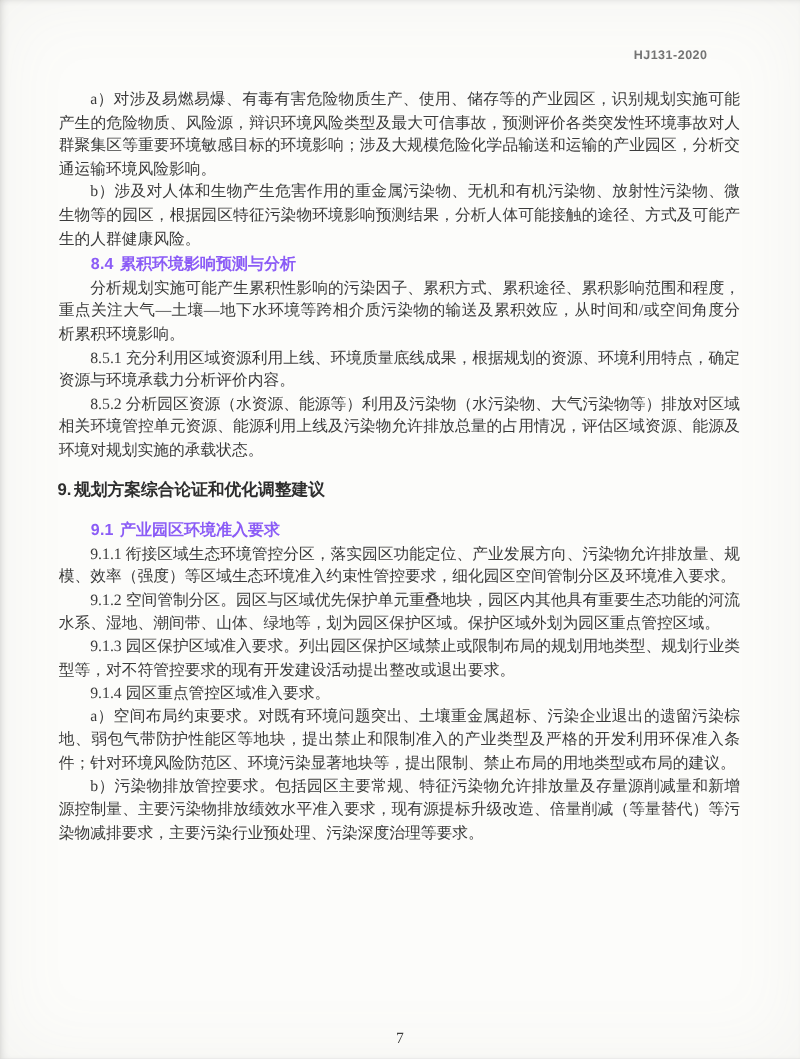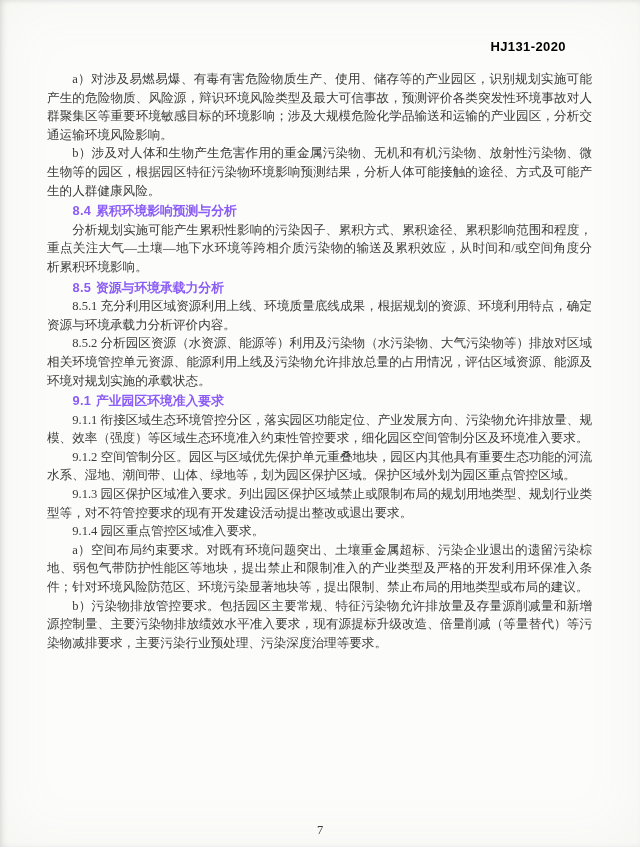--- a/index.html
+++ b/index.html
@@ -13,23 +13,23 @@
                 inset 0 3px 6px -3px rgba(0,0,0,0.08);
     overflow:hidden;
     color:#3b3b3b;
     font-family:"Liberation Serif","DejaVu Serif",serif;
   }
   .doc-number {
     position:absolute;
     top:39px; right:74px;
     font-family:"Liberation Sans","DejaVu Sans",sans-serif;
     font-weight:bold;
-    font-size:13px;
+    font-size:10px;
     letter-spacing:0.4px;
-    color:#000000;
+    color:#737373;
   }
   .body {
     position:absolute;
     top:70px; left:47px; right:48px;
     font-size:12.6px;
     line-height:18.6px;
     text-align:justify;
     text-justify:inter-ideograph;
   }
   .body p {
@@ -74,27 +74,27 @@
 
     <p>a）对涉及易燃易爆、有毒有害危险物质生产、使用、储存等的产业园区，识别规划实施可能产生的危险物质、风险源，辩识环境风险类型及最大可信事故，预测评价各类突发性环境事故对人群聚集区等重要环境敏感目标的环境影响；涉及大规模危险化学品输送和运输的产业园区，分析交通运输环境风险影响。</p>
     <p>b）涉及对人体和生物产生危害作用的重金属污染物、无机和有机污染物、放射性污染物、微生物等的园区，根据园区特征污染物环境影响预测结果，分析人体可能接触的途径、方式及可能产生的人群健康风险。</p>
 
     <div class="clause">
       <span class="num">8.4</span><span>累积环境影响预测与分析</span>
     </div>
 
     <p>分析规划实施可能产生累积性影响的污染因子、累积方式、累积途径、累积影响范围和程度，重点关注大气—土壤—地下水环境等跨相介质污染物的输送及累积效应，从时间和/或空间角度分析累积环境影响。</p>
 
-    <div class="clause">
-      <span class="num">8.5</span><span>资源与环境承载力分析</span>
-    </div>
 
     <p>8.5.1 充分利用区域资源利用上线、环境质量底线成果，根据规划的资源、环境利用特点，确定资源与环境承载力分析评价内容。</p>
     <p>8.5.2 分析园区资源（水资源、能源等）利用及污染物（水污染物、大气污染物等）排放对区域相关环境管控单元资源、能源利用上线及污染物允许排放总量的占用情况，评估区域资源、能源及环境对规划实施的承载状态。</p>
 
+    <div class="chapter">
+      <span class="num">9.</span><span>规划方案综合论证和优化调整建议</span>
+    </div>
 
     <div class="clause">
       <span class="num">9.1</span><span>产业园区环境准入要求</span>
     </div>
 
     <p>9.1.1 衔接区域生态环境管控分区，落实园区功能定位、产业发展方向、污染物允许排放量、规模、效率（强度）等区域生态环境准入约束性管控要求，细化园区空间管制分区及环境准入要求。</p>
     <p>9.1.2 空间管制分区。园区与区域优先保护单元重叠地块，园区内其他具有重要生态功能的河流水系、湿地、潮间带、山体、绿地等，划为园区保护区域。保护区域外划为园区重点管控区域。</p>
     <p>9.1.3 园区保护区域准入要求。列出园区保护区域禁止或限制布局的规划用地类型、规划行业类型等，对不符管控要求的现有开发建设活动提出整改或退出要求。</p>
     <p>9.1.4 园区重点管控区域准入要求。</p>
     <p>a）空间布局约束要求。对既有环境问题突出、土壤重金属超标、污染企业退出的遗留污染棕地、弱包气带防护性能区等地块，提出禁止和限制准入的产业类型及严格的开发利用环保准入条件；针对环境风险防范区、环境污染显著地块等，提出限制、禁止布局的用地类型或布局的建议。</p>

